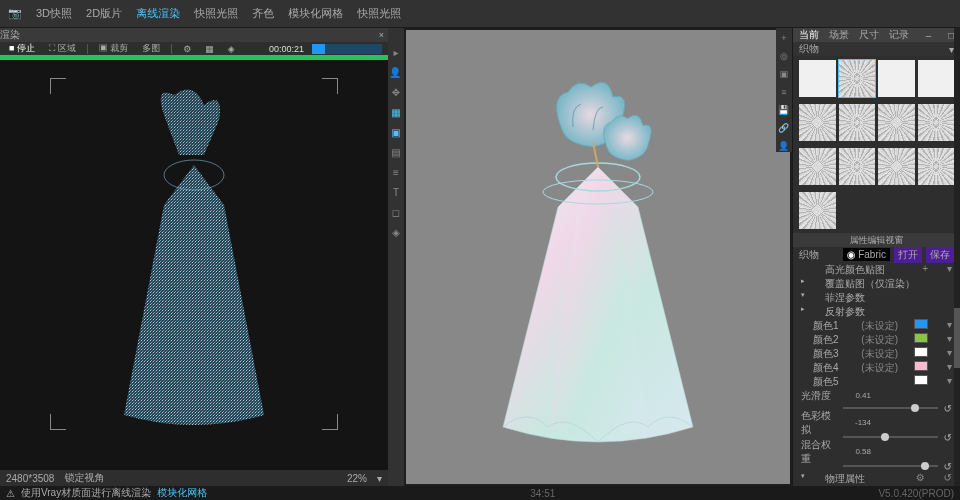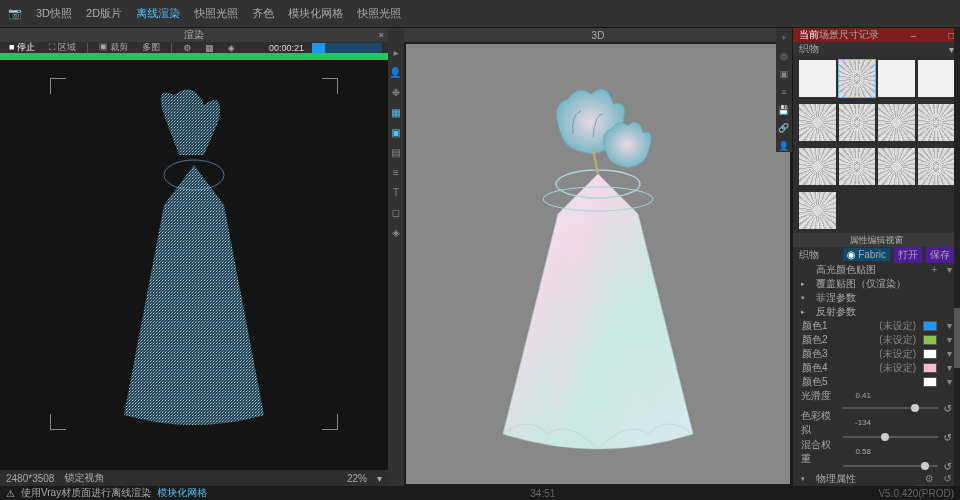--- a/index.html
+++ b/index.html
@@ -3,23 +3,23 @@
 <meta charset="utf-8">
 <style>
 *{margin:0;padding:0;box-sizing:border-box;font-family:"Microsoft YaHei",sans-serif;font-size:10px;color:#aaa;user-select:none}
 body{background:#2a2a2a;width:960px;height:500px;overflow:hidden;position:relative}
 .top-toolbar{height:28px;background:#323232;display:flex;align-items:center;padding:0 8px;gap:14px;border-bottom:1px solid #1a1a1a}
 .top-toolbar .ticon{width:14px;height:14px;display:flex;align-items:center;justify-content:center;cursor:pointer;font-size:11px}
 .top-toolbar .tlabel{font-size:11px;cursor:pointer}
 .top-toolbar .active{color:#4fc3f7}
 .main{display:flex;height:calc(100% - 28px - 14px)}
 .left-panel{flex:1;display:flex;flex-direction:column;background:#1e1e1e;min-width:0}
-.panel-header{height:14px;background:#3a3a3a;display:flex;align-items:center;justify-content:center;font-size:9px;position:relative}
+.panel-header{height:14px;background:#3a3a3a;display:flex;align-items:center;justify-content:flex-start;font-size:9px;position:relative}
 .panel-header .close-x{position:absolute;right:4px;cursor:pointer;font-size:9px}
-.render-toolbar{height:18px;background:#2e2e2e;display:flex;align-items:center;padding:0 6px;gap:8px;border-bottom:7px solid #22c55e}
+.render-toolbar{height:18px;background:#2e2e2e;display:flex;align-items:center;padding:0 6px;gap:8px;border-bottom:5px solid #22c55e}
 .render-toolbar .btn{font-size:9px;cursor:pointer;padding:1px 3px}
 .render-toolbar .btn.on{color:#fff}
 .render-toolbar .sep{width:1px;height:10px;background:#555}
 .render-toolbar .timer{margin-left:auto;font-size:9px;color:#ddd}
 .render-toolbar .progress{width:70px;height:10px;background:#1a4a6a;position:relative}
 .render-toolbar .progress .fill{position:absolute;left:0;top:0;bottom:0;background:#2196f3}
 .viewport{flex:1;position:relative;background:#141414;overflow:hidden}
 .viewport .corner{position:absolute;width:16px;height:16px;border:1px solid #888}
 .viewport .corner.tl{top:18px;left:50px;border-right:none;border-bottom:none}
 .viewport .corner.tr{top:18px;right:50px;border-left:none;border-bottom:none}
@@ -29,43 +29,43 @@
 .left-footer{height:16px;background:#2e2e2e;display:flex;align-items:center;padding:0 6px;gap:10px;font-size:9px}
 .left-footer .zoom{margin-left:auto}
 .mid-strip{width:16px;background:#323232;display:flex;flex-direction:column;align-items:center;padding-top:18px;gap:8px}
 .mid-strip .micon{width:12px;height:12px;cursor:pointer;font-size:10px;display:flex;align-items:center;justify-content:center;color:#888}
 .mid-strip .micon.active{color:#4fc3f7}
 .center-panel{flex:1;display:flex;flex-direction:column;background:#1e1e1e;min-width:0}
 .center-viewport{flex:1;background:#888;display:flex;align-items:center;justify-content:center;position:relative;margin:2px}
 .right-panel{width:168px;background:#2e2e2e;display:flex;flex-direction:column;border-left:1px solid #1a1a1a}
 .side-icons{position:absolute;right:168px;top:28px;width:16px;background:#323232;display:flex;flex-direction:column;align-items:center;padding-top:4px;gap:6px}
 .side-icons .sicon{width:12px;height:12px;font-size:9px;cursor:pointer;color:#888;display:flex;align-items:center;justify-content:center}
-.right-tabs{height:14px;background:#7f1d1d;display:flex;align-items:center;padding:0 6px;font-size:9px}
+.right-tabs{height:14px;background:#404040;display:flex;align-items:center;gap:10px;padding:0 6px;font-size:9px}
 .right-tabs span{cursor:pointer}
 .right-tabs .act{color:#fff}
 .right-tabs .ctrl{margin-left:auto;cursor:pointer}
 .sub-header{height:16px;background:#323232;display:flex;align-items:center;padding:0 6px;font-size:9px}
 .sub-header .arrow{margin-left:auto;cursor:pointer}
 .swatch-grid{padding:4px 6px;display:grid;grid-template-columns:repeat(4,1fr);gap:3px}
 .swatch{aspect-ratio:1;background:#f0f0f0;cursor:pointer;position:relative;font-size:7px;display:flex;align-items:flex-end;justify-content:center;overflow:hidden}
 .swatch.sel{outline:1px solid #4fc3f7}
 .swatch .noise{position:absolute;inset:0;background:repeating-conic-gradient(#ccc 0 5deg,#999 5deg 10deg,#ddd 10deg 15deg);opacity:.7}
 .swatch-row{height:44px}
 .prop-header{height:14px;background:#3a3a3a;text-align:center;font-size:9px;line-height:14px}
 .prop-tabs{height:16px;display:flex;align-items:center;padding:0 6px;gap:4px;font-size:8px}
 .prop-tabs .t{padding:1px 4px;background:#4c1d95;cursor:pointer}
-.prop-tabs .t.act{background:#0c4a6e;color:#fff}
+.prop-tabs .t.act{background:#000000;color:#fff}
 .prop-tabs .lbl{flex:1}
-.prop-row{height:15px;display:flex;align-items:center;padding:0 8px;font-size:8px;gap:7px}
+.prop-row{height:15px;display:flex;padding:0 8px;font-size:8px;gap:16px}
 .prop-row .caret{width:8px;font-size:7px;cursor:pointer}
 .prop-row .name{flex:1}
 .prop-row .val{color:#888;font-size:10px}
 .prop-row .plus{cursor:pointer;color:#888;margin-left:3px}
 .prop-row .swatch-sm{width:14px;height:10px;cursor:pointer;border:1px solid #555}
-.prop-row.sub{padding-left:9px}
+.prop-row.sub{padding-left:20px}
 .slider-row{height:18px;display:flex;align-items:center;padding:0 8px;gap:6px;font-size:8px}
 .slider-row .name{width:36px}
 .slider-row .track{flex:1;height:2px;background:#555;position:relative;cursor:pointer}
 .slider-row .thumb{position:absolute;top:-3px;width:8px;height:8px;background:#ccc;border-radius:50%}
 .slider-row .val{width:28px;text-align:right;font-size:8px}
 .bottom-bar{position:absolute;bottom:0;left:0;right:0;height:14px;background:#1a1a1a;display:flex;align-items:center;padding:0 6px;font-size:8px;gap:6px}
 .bottom-bar .link{color:#4fc3f7;cursor:pointer}
 .bottom-bar .ver{margin-left:auto;color:#666}
 .dropdown{background:#3a3a3a;padding:1px 4px;font-size:8px;cursor:pointer;display:flex;align-items:center;gap:4px}
 .scrollbar{position:absolute;right:0;top:28px;bottom:14px;width:6px;background:#222}
@@ -141,24 +141,20 @@
     <div class="micon active">▦</div>
     <div class="micon active">▣</div>
     <div class="micon">▤</div>
     <div class="micon">≡</div>
     <div class="micon">T</div>
     <div class="micon">◻</div>
     <div class="micon">◈</div>
   </div>
 
   <div class="center-panel">
-    <div class="panel-header">
-      <span>3D</span>
-      <span class="close-x">×</span>
-    </div>
     <div class="center-viewport">
       <svg width="300" height="420" viewBox="0 0 300 420">
         <defs>
           <linearGradient id="iris" x1="0" y1="0" x2="1" y2="1">
               <stop offset="0" stop-color="#e8f4f8"></stop>
               <stop offset=".3" stop-color="#f0d8e8"></stop>
               <stop offset=".6" stop-color="#c8e8e0"></stop>
               <stop offset="1" stop-color="#d8e8f0"></stop>
             </linearGradient>
           <radialGradient id="petal">

